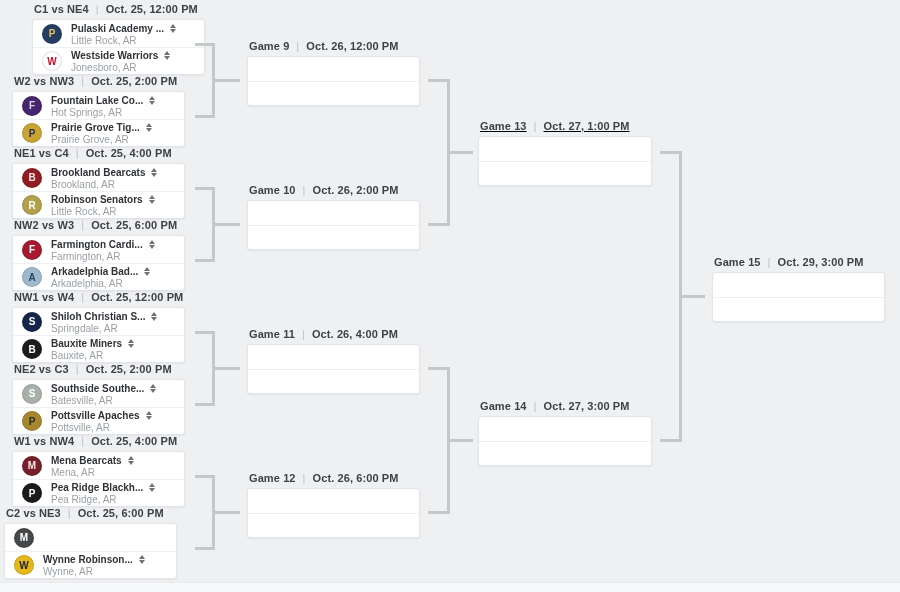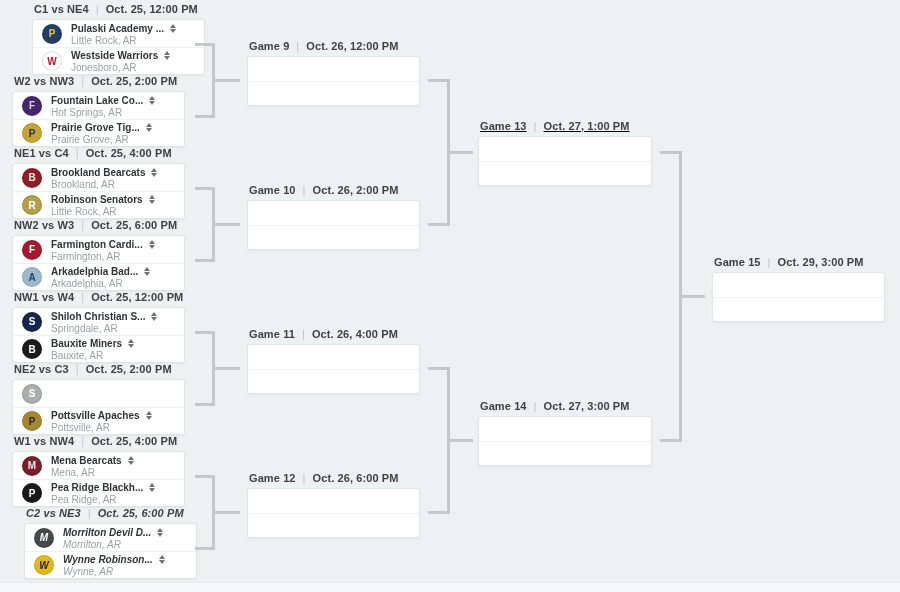--- a/index.html
+++ b/index.html
@@ -219,20 +219,30 @@
     </div>
   </div>
 
   <div class="matchup" style="left:12px;top:363px;">
     <div class="hdr">
       <span>NE2 vs C3</span><span class="pipe">|</span><span>Oct. 25, 2:00 PM</span>
     </div>
     <div class="m-box">
       <div class="team-row">
         <div class="logo" style="background: rgb(169, 176, 170); color: rgb(255, 255, 255);">S</div>
+        <div class="t-info">
+          <div class="t-line1">
+              <span class="t-name">Southside Southe...</span>
+              <span class="reseed">
+                <b class="up"></b>
+                <b class="dn"></b>
+              </span>
+            </div>
+          <div class="t-loc">Batesville, AR</div>
+        </div>
       </div>
       <div class="team-row">
         <div class="logo" style="background: rgb(168, 134, 46); color: rgb(43, 43, 43);">P</div>
         <div class="t-info">
           <div class="t-line1">
               <span class="t-name">Pottsville Apaches</span>
               <span class="reseed">
                 <b class="up"></b>
                 <b class="dn"></b>
               </span>
@@ -270,37 +280,27 @@
                 <b class="up"></b>
                 <b class="dn"></b>
               </span>
             </div>
           <div class="t-loc">Pea Ridge, AR</div>
         </div>
       </div>
     </div>
   </div>
 
-  <div class="matchup" style="left:24px;top:507px;font-style:italic;">
+  <div class="matchup" style="left:4px;top:507px;">
     <div class="hdr">
       <span>C2 vs NE3</span><span class="pipe">|</span><span>Oct. 25, 6:00 PM</span>
     </div>
     <div class="m-box">
       <div class="team-row">
         <div class="logo" style="background: rgb(70, 72, 74); color: rgb(255, 255, 255);">M</div>
-        <div class="t-info">
-          <div class="t-line1">
-              <span class="t-name">Morrilton Devil D...</span>
-              <span class="reseed">
-                <b class="up"></b>
-                <b class="dn"></b>
-              </span>
-            </div>
-          <div class="t-loc">Morrilton, AR</div>
-        </div>
       </div>
       <div class="team-row">
         <div class="logo" style="background: rgb(227, 184, 24); color: rgb(38, 38, 43);">W</div>
         <div class="t-info">
           <div class="t-line1">
               <span class="t-name">Wynne Robinson...</span>
               <span class="reseed">
                 <b class="up"></b>
                 <b class="dn"></b>
               </span>

